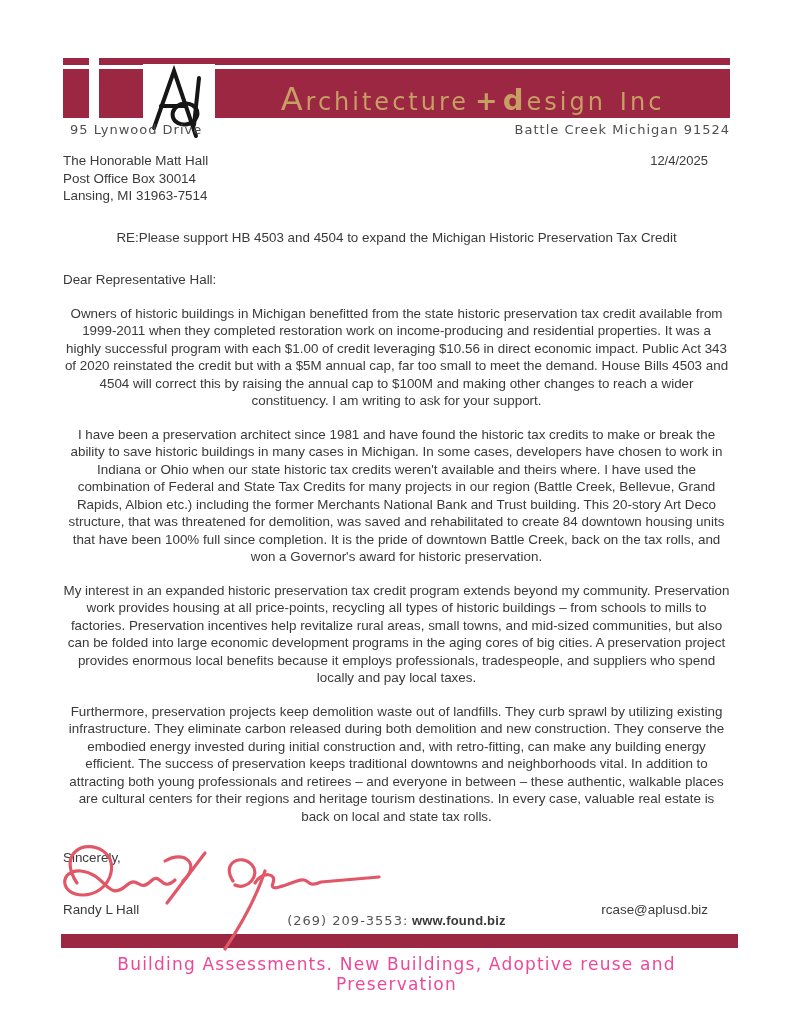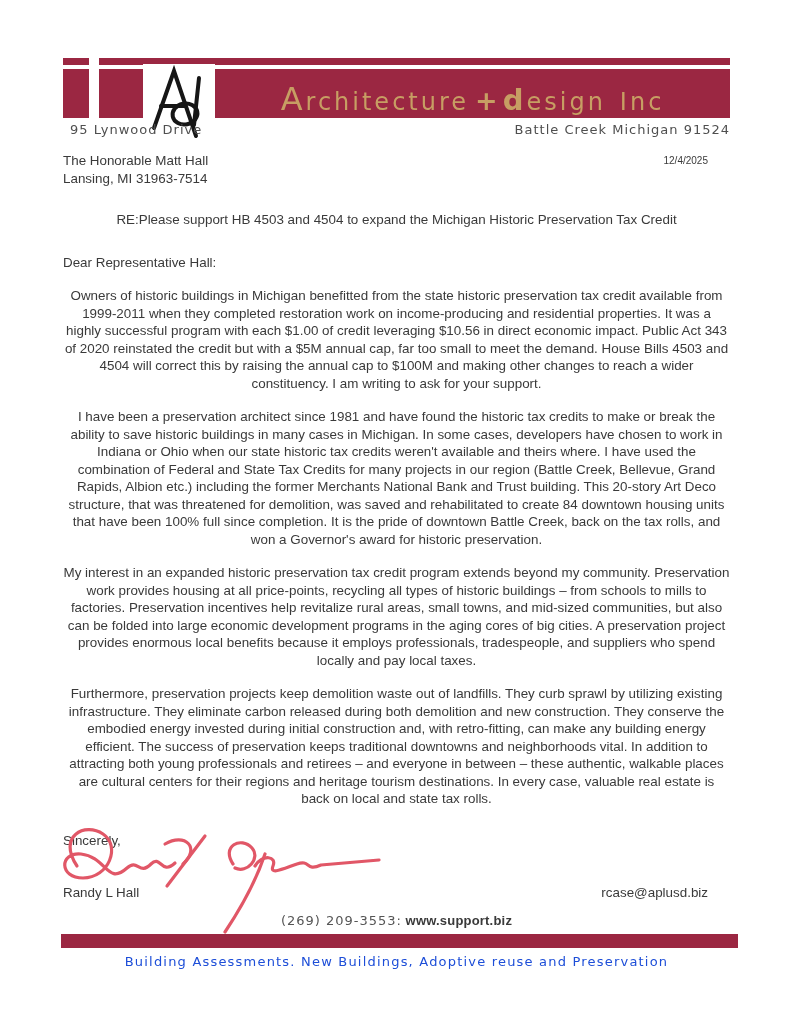--- a/index.html
+++ b/index.html
@@ -35,42 +35,42 @@
   .addr-row{
     position:absolute;left:70px;top:122px;right:61px;
     display:flex;justify-content:space-between;
     font-family:"DejaVu Sans", sans-serif;
     font-size:13px;color:#4f4f4f;letter-spacing:1px;
   }
   
   .body-col{position:absolute;left:63px;top:144px;width:667px;font-size:13.4px;line-height:17.5px;color:#3a3a3a;margin-top:8px;}
   .meta-row{display:flex;justify-content:space-between;align-items:flex-start;}
   .recipient div{white-space:nowrap;}
-  .date{padding-right:22px;font-size:10px;}
+  .date{padding-right:22px;font-size:13px;}
   .re{margin:24px 0 0 0;text-align:center;}
   .salutation{margin:25px 0 0 0;}
   .body-col p.para{margin:16px 0 0 0;text-align:center;}
   
   .sig-block{position:relative;margin-top:24px;height:92px;}
   .closing{margin:0;position:relative;z-index:1;}
   .sig-svg{position:absolute;left:-30px;top:-14px;z-index:2;pointer-events:none;}
   .sig-row{position:absolute;left:0;right:0;top:52px;display:flex;justify-content:space-between;z-index:1;}
   .sig-email{padding-right:22px;text-align:right;}
   
   .footer-phone{
     position:absolute;left:63px;width:667px;top:913px;text-align:center;
     font-size:13px;color:#4c4c4c;
   }
   .footer-phone .phone-part{font-family:"DejaVu Sans", sans-serif;letter-spacing:1px;color:#555;}
   .footer-phone .web-part{font-family:"Liberation Sans", sans-serif;color:#3a3a3a;font-weight:bold;letter-spacing:0.2px;}
   .footer-bar{position:absolute;left:61px;right:53px;top:934px;height:14px;background:#9b2742;}
   .footer-tagline{
     position:absolute;left:63px;width:667px;top:954px;text-align:center;
     font-family:"DejaVu Sans", sans-serif;
-    font-size:13px;color:#1d4ed8;letter-spacing:1.2px;
+    font-size:17px;color:#ec4899;letter-spacing:1.2px;
   }
 </style>
 </head>
 <body>
 
 <div class="page">
 
   <header class="letterhead">
     <div class="lh-dot"></div>
     <div class="lh-stem"></div>
@@ -91,20 +91,21 @@
   <div class="addr-row">
     <span>95 Lynwood Drive</span>
     <span>Battle Creek  Michigan 91524</span>
   </div>
 
   <div class="body-col">
 
     <div class="meta-row">
       <div class="recipient">
         <div>The Honorable Matt Hall</div>
+        <div>Post Office Box 30014</div>
         <div>Lansing, MI 31963-7514</div>
       </div>
       <div class="date">12/4/2025</div>
     </div>
 
     <p class="re">RE:Please support HB 4503 and 4504 to expand the Michigan Historic Preservation Tax Credit</p>
 
     <p class="salutation">Dear Representative Hall:</p>
 
     <p class="para">Owners of historic buildings in Michigan benefitted from the state historic preservation tax credit available from 1999-2011 when they completed restoration work on income-producing and residential properties. It was a highly successful program with each $1.00 of credit leveraging $10.56 in direct economic impact. Public Act 343 of 2020 reinstated the credit but with a $5M annual cap, far too small to meet the demand. House Bills 4503 and 4504 will correct this by raising the annual cap to $100M and making other changes to reach a wider constituency. I am writing to ask for your support.</p>
@@ -126,18 +127,18 @@
       </svg>
       <div class="sig-row">
         <span>Randy L Hall</span>
         <span class="sig-email">rcase@aplusd.biz</span>
       </div>
     </div>
   </div>
 
   <div class="footer-phone">
     <span class="phone-part">(269) 209-3553:</span>
-    <span class="web-part">www.support.biz</span>
+    <span class="web-part">www.found.biz</span>
   </div>
   <div class="footer-bar"></div>
   <div class="footer-tagline">Building Assessments. New Buildings, Adoptive reuse and Preservation</div>
 
 </div>
 
 </body></html>

